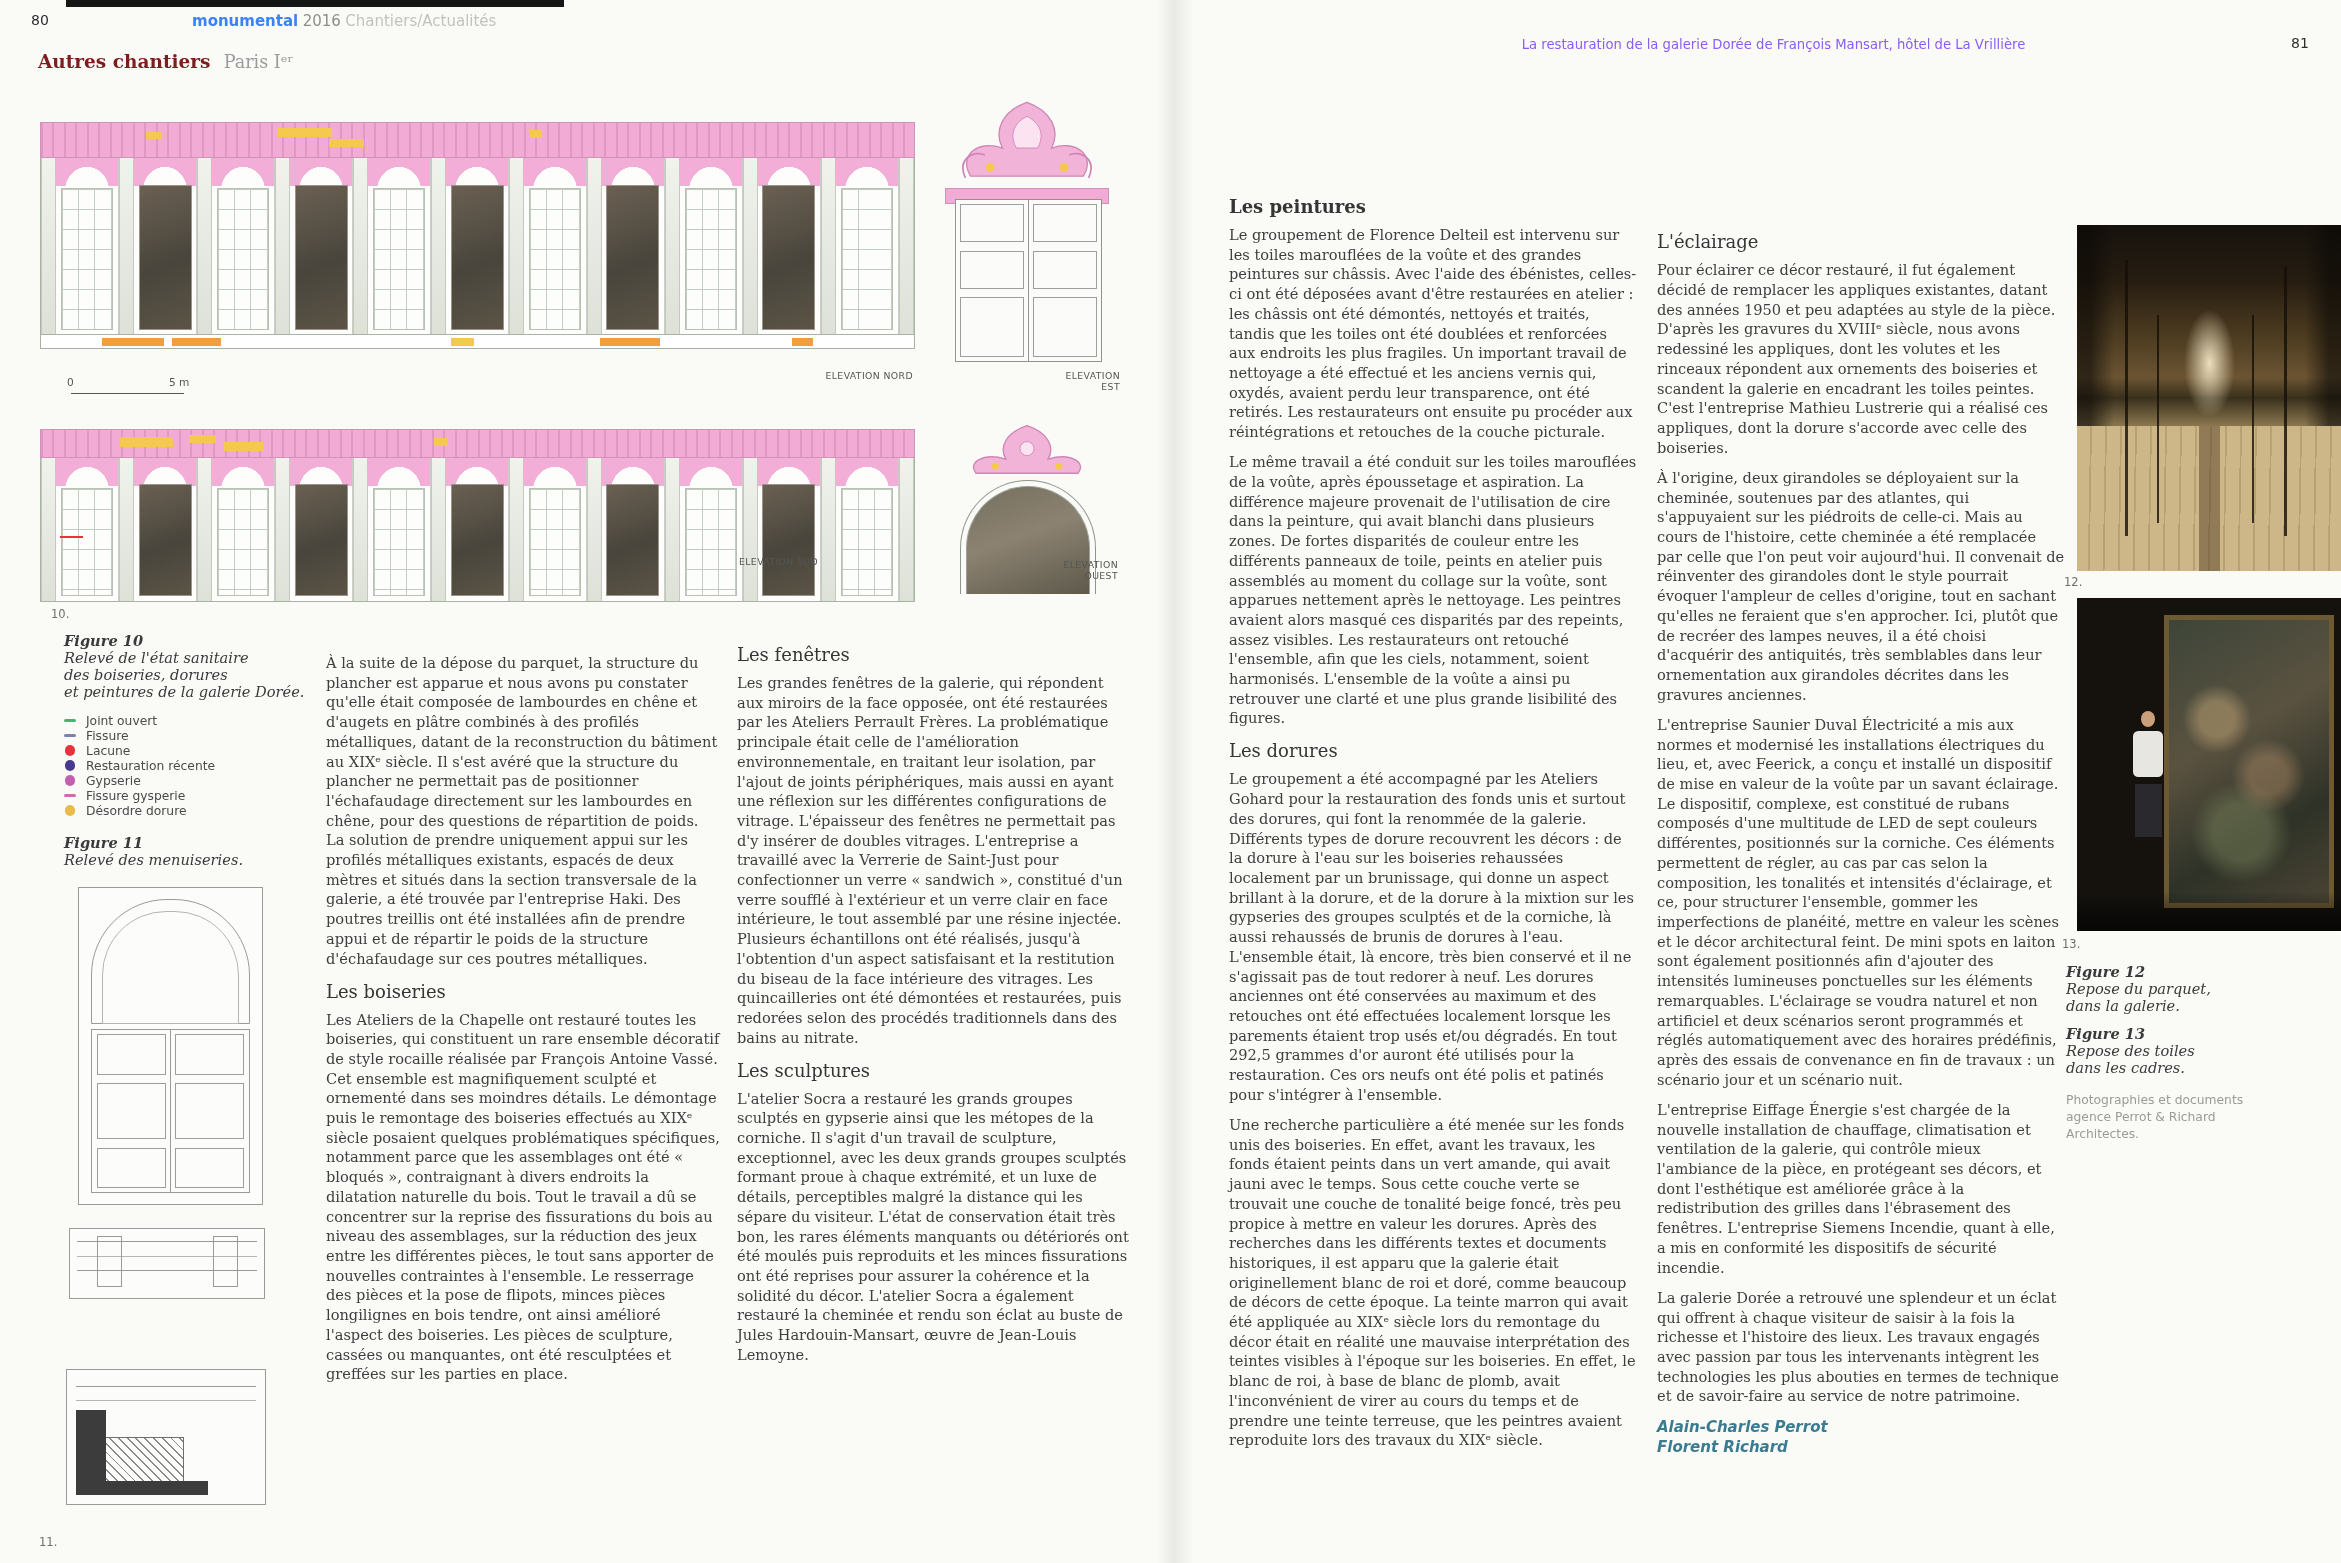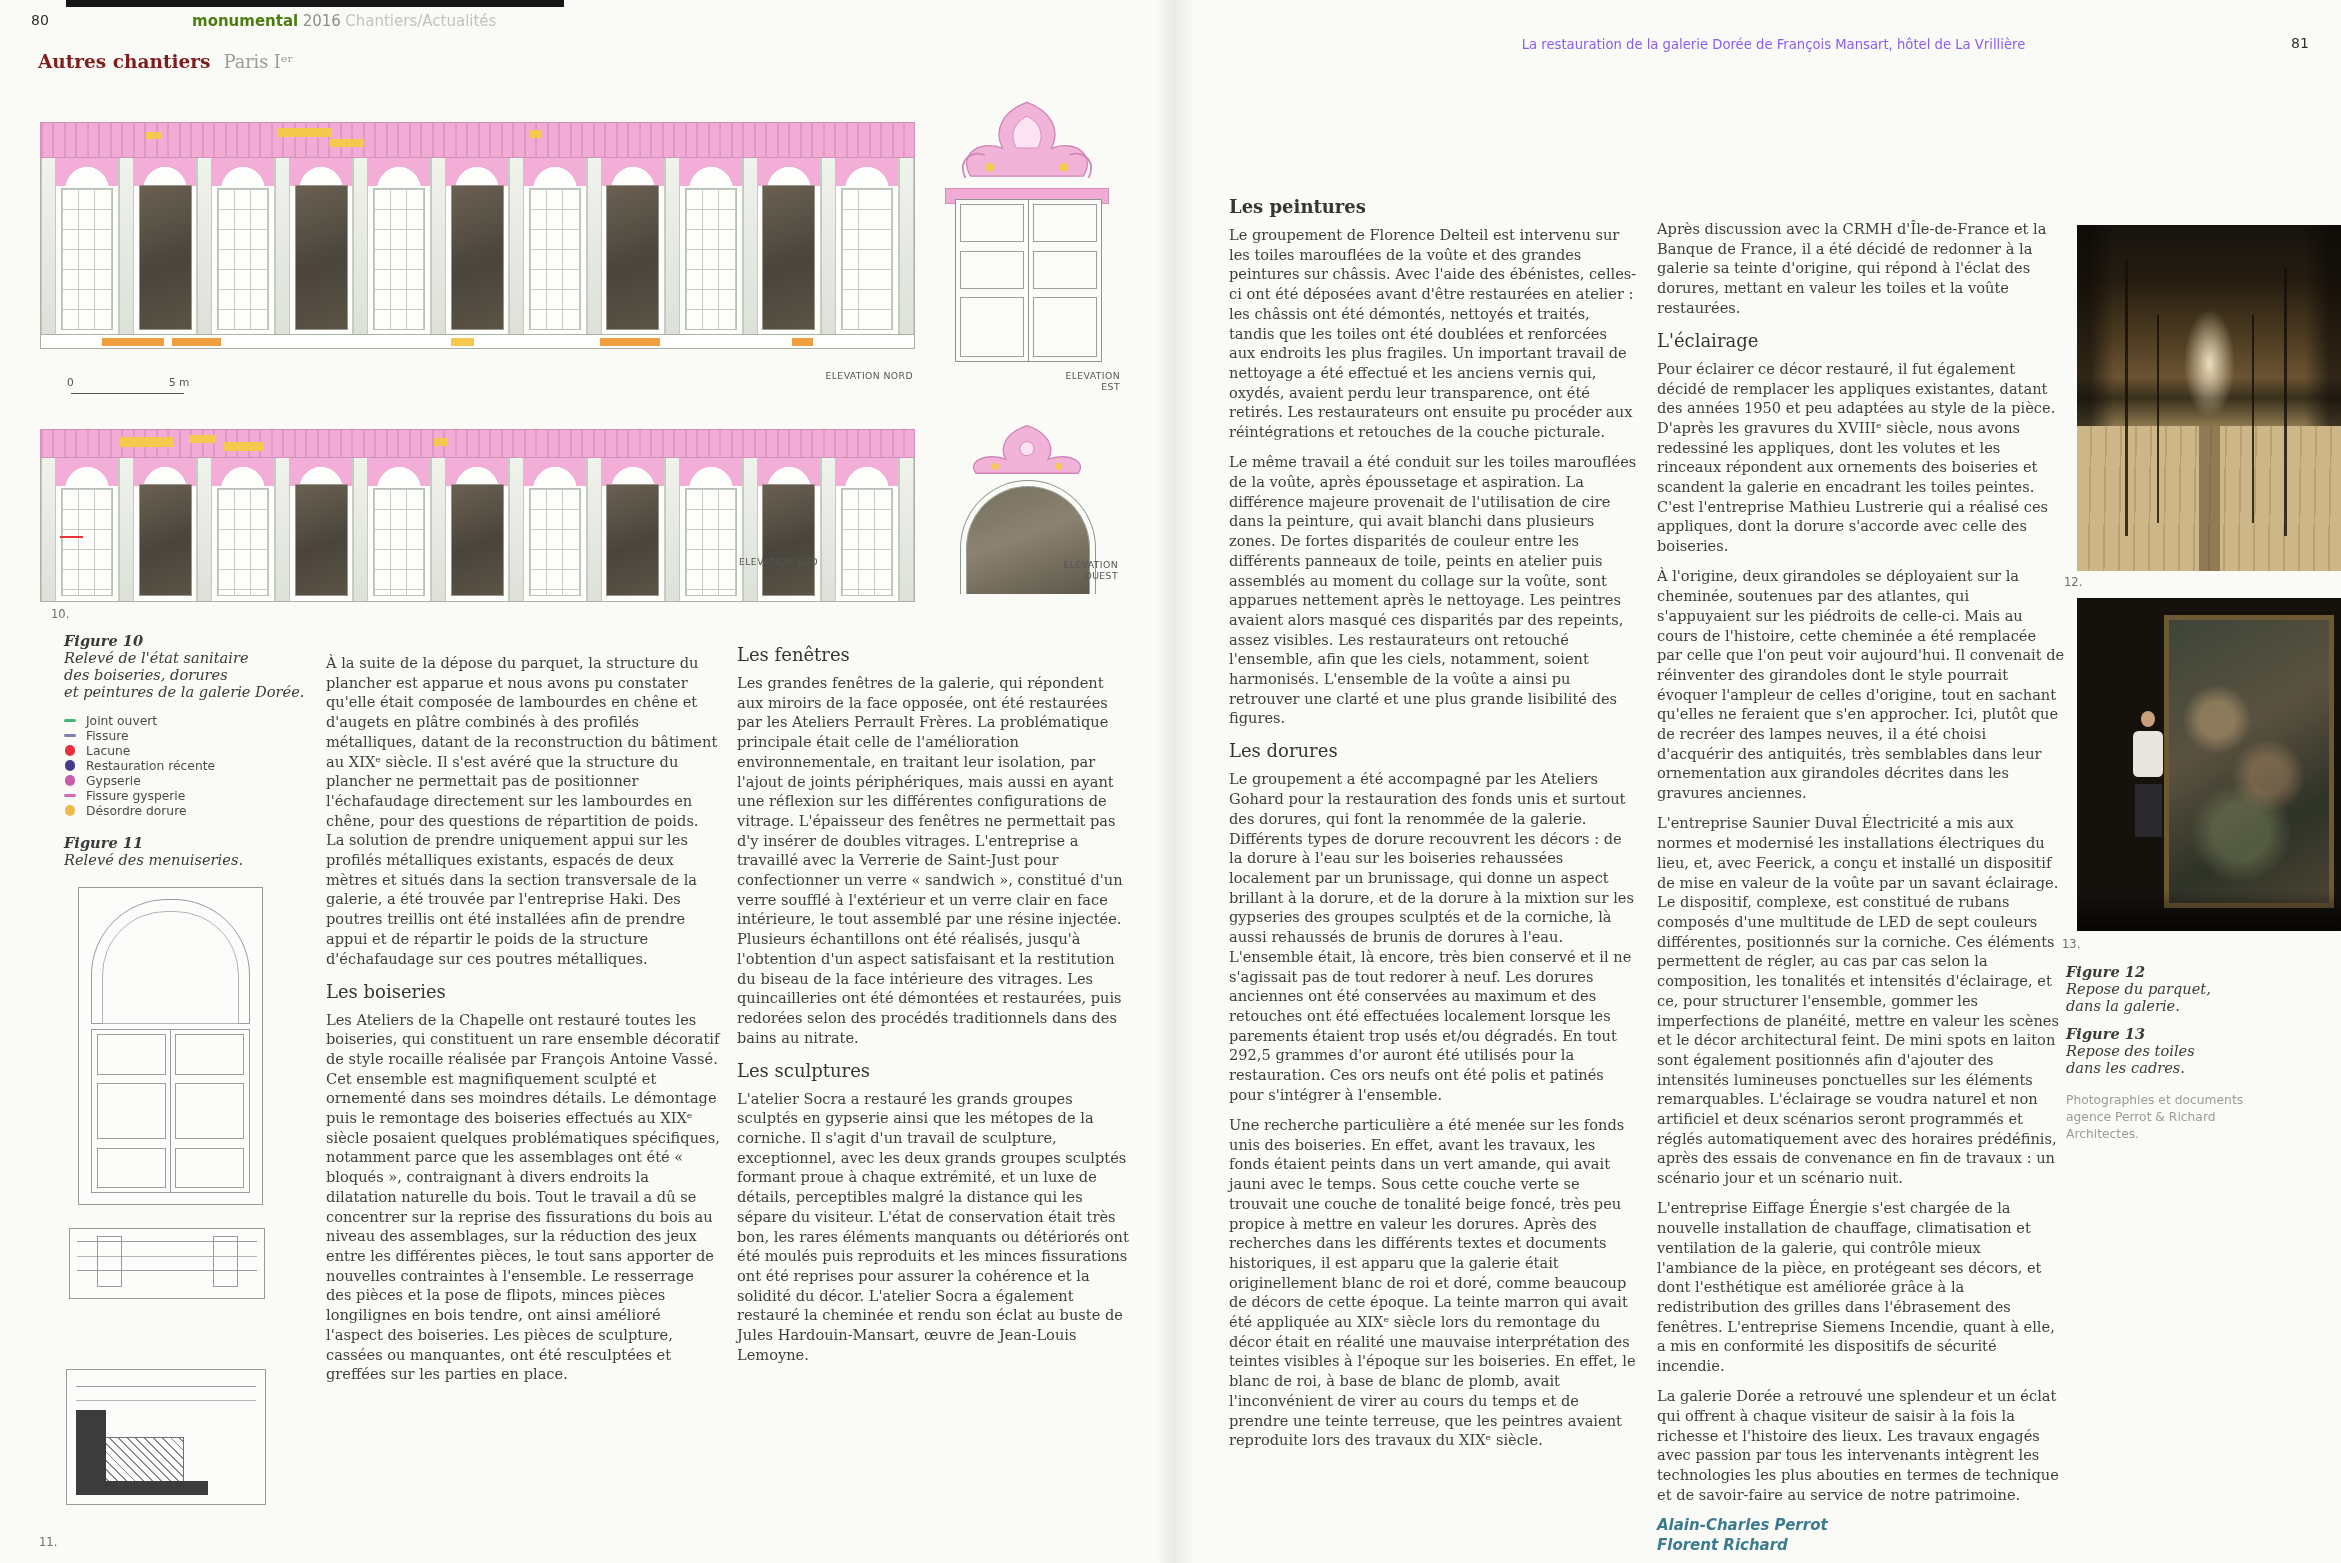--- a/index.html
+++ b/index.html
@@ -1,21 +1,21 @@
 <!DOCTYPE html>
 <html style="font-size:14px"><head>
 <meta charset="utf-8">
 <style>
   html,body{margin:0;padding:0;background:#e8e6e2;}
   #spread{position:relative;width:2342px;height:1563px;background:#fafaf7;overflow:hidden;
           font-family:"DejaVu Serif","Liberation Serif",serif;color:#3e3e3e;}
   .abs{position:absolute;}
   
   .pagenum{font-family:"DejaVu Sans","Liberation Sans",sans-serif;font-size:14px;color:#2e2e2e;}
-  .jname{font-family:"DejaVu Sans","Liberation Sans",sans-serif;font-weight:bold;font-size:15px;color:#4d7c0f;}
+  .jname{font-family:"DejaVu Sans","Liberation Sans",sans-serif;font-weight:bold;font-size:15px;color:#3b82f6;}
   .jyear{font-family:"DejaVu Sans","Liberation Sans",sans-serif;font-size:15px;color:#8d8d8d;}
   .jsect{font-family:"DejaVu Sans","Liberation Sans",sans-serif;font-size:15px;color:#c2c2c0;}
   .rtitle{font-family:"DejaVu Sans","Liberation Sans",sans-serif;font-size:13.2px;color:#8b5cf6;}
   .ltitle{font-size:18.5px;font-weight:bold;color:#7f1d1d;}
   .lsub{font-size:17.6px;color:#9b9b9b;font-weight:normal;}
   
   .col{position:absolute;}
   .col p.body{font-size:14.6px;line-height:19.7px;margin:0 0 10.6px 0;color:#3e3e3e;}
   .col h3{font-size:18px;line-height:21px;font-weight:normal;color:#353535;margin:12.3px 0 8px 0;}
   .sig{font-family:"DejaVu Sans","Liberation Sans",sans-serif;font-style:italic;font-weight:bold;
@@ -389,21 +389,20 @@
   <div class="col" style="left:1229px;top:196px;width:408px;">
     <h3 style="margin-top:0;font-weight:bold;">Les peintures</h3>
     <p class="body">Le groupement de Florence Delteil est intervenu sur les toiles marouflées de la voûte et des grandes peintures sur châssis. Avec l'aide des ébénistes, celles-ci ont été déposées avant d'être restaurées en atelier : les châssis ont été démontés, nettoyés et traités, tandis que les toiles ont été doublées et renforcées aux endroits les plus fragiles. Un important travail de nettoyage a été effectué et les anciens vernis qui, oxydés, avaient perdu leur transparence, ont été retirés. Les restaurateurs ont ensuite pu procéder aux réintégrations et retouches de la couche picturale.</p>
     <p class="body">Le même travail a été conduit sur les toiles marouflées de la voûte, après époussetage et aspiration. La différence majeure provenait de l'utilisation de cire dans la peinture, qui avait blanchi dans plusieurs zones. De fortes disparités de couleur entre les différents panneaux de toile, peints en atelier puis assemblés au moment du collage sur la voûte, sont apparues nettement après le nettoyage. Les peintres avaient alors masqué ces disparités par des repeints, assez visibles. Les restaurateurs ont retouché l'ensemble, afin que les ciels, notamment, soient harmonisés. L'ensemble de la voûte a ainsi pu retrouver une clarté et une plus grande lisibilité des figures.</p>
     <h3>Les dorures</h3>
     <p class="body">Le groupement a été accompagné par les Ateliers Gohard pour la restauration des fonds unis et surtout des dorures, qui font la renommée de la galerie. Différents types de dorure recouvrent les décors : de la dorure à l'eau sur les boiseries rehaussées localement par un brunissage, qui donne un aspect brillant à la dorure, et de la dorure à la mixtion sur les gypseries des groupes sculptés et de la corniche, là aussi rehaussés de brunis de dorures à l'eau. L'ensemble était, là encore, très bien conservé et il ne s'agissait pas de tout redorer à neuf. Les dorures anciennes ont été conservées au maximum et des retouches ont été effectuées localement lorsque les parements étaient trop usés et/ou dégradés. En tout 292,5 grammes d'or auront été utilisés pour la restauration. Ces ors neufs ont été polis et patinés pour s'intégrer à l'ensemble.</p>
     <p class="body">Une recherche particulière a été menée sur les fonds unis des boiseries. En effet, avant les travaux, les fonds étaient peints dans un vert amande, qui avait jauni avec le temps. Sous cette couche verte se trouvait une couche de tonalité beige foncé, très peu propice à mettre en valeur les dorures. Après des recherches dans les différents textes et documents historiques, il est apparu que la galerie était originellement blanc de roi et doré, comme beaucoup de décors de cette époque. La teinte marron qui avait été appliquée au XIXᵉ siècle lors du remontage du décor était en réalité une mauvaise interprétation des teintes visibles à l'époque sur les boiseries. En effet, le blanc de roi, à base de blanc de plomb, avait l'inconvénient de virer au cours du temps et de prendre une teinte terreuse, que les peintres avaient reproduite lors des travaux du XIXᵉ siècle.</p>
   </div>
 
   <div class="col" style="left:1657px;top:219px;width:408px;">
-    <p class="body">Après discussion avec la CRMH d'Île-de-France et la Banque de France, il a été décidé de redonner à la galerie sa teinte d'origine, qui répond à l'éclat des dorures, mettant en valeur les toiles et la voûte restaurées.</p>
     <h3>L'éclairage</h3>
     <p class="body">Pour éclairer ce décor restauré, il fut également décidé de remplacer les appliques existantes, datant des années 1950 et peu adaptées au style de la pièce. D'après les gravures du XVIIIᵉ siècle, nous avons redessiné les appliques, dont les volutes et les rinceaux répondent aux ornements des boiseries et scandent la galerie en encadrant les toiles peintes. C'est l'entreprise Mathieu Lustrerie qui a réalisé ces appliques, dont la dorure s'accorde avec celle des boiseries.</p>
     <p class="body">À l'origine, deux girandoles se déployaient sur la cheminée, soutenues par des atlantes, qui s'appuyaient sur les piédroits de celle-ci. Mais au cours de l'histoire, cette cheminée a été remplacée par celle que l'on peut voir aujourd'hui. Il convenait de réinventer des girandoles dont le style pourrait évoquer l'ampleur de celles d'origine, tout en sachant qu'elles ne feraient que s'en approcher. Ici, plutôt que de recréer des lampes neuves, il a été choisi d'acquérir des antiquités, très semblables dans leur ornementation aux girandoles décrites dans les gravures anciennes.</p>
     <p class="body">L'entreprise Saunier Duval Électricité a mis aux normes et modernisé les installations électriques du lieu, et, avec Feerick, a conçu et installé un dispositif de mise en valeur de la voûte par un savant éclairage. Le dispositif, complexe, est constitué de rubans composés d'une multitude de LED de sept couleurs différentes, positionnés sur la corniche. Ces éléments permettent de régler, au cas par cas selon la composition, les tonalités et intensités d'éclairage, et ce, pour structurer l'ensemble, gommer les imperfections de planéité, mettre en valeur les scènes et le décor architectural feint. De mini spots en laiton sont également positionnés afin d'ajouter des intensités lumineuses ponctuelles sur les éléments remarquables. L'éclairage se voudra naturel et non artificiel et deux scénarios seront programmés et réglés automatiquement avec des horaires prédéfinis, après des essais de convenance en fin de travaux : un scénario jour et un scénario nuit.</p>
     <p class="body">L'entreprise Eiffage Énergie s'est chargée de la nouvelle installation de chauffage, climatisation et ventilation de la galerie, qui contrôle mieux l'ambiance de la pièce, en protégeant ses décors, et dont l'esthétique est améliorée grâce à la redistribution des grilles dans l'ébrasement des fenêtres. L'entreprise Siemens Incendie, quant à elle, a mis en conformité les dispositifs de sécurité incendie.</p>
     <p class="body">La galerie Dorée a retrouvé une splendeur et un éclat qui offrent à chaque visiteur de saisir à la fois la richesse et l'histoire des lieux. Les travaux engagés avec passion par tous les intervenants intègrent les technologies les plus abouties en termes de technique et de savoir-faire au service de notre patrimoine.</p>
     <div class="sig" style="margin-top:10.6px;">
       <div>Alain-Charles Perrot</div>
       <div>Florent Richard</div>
     </div>

